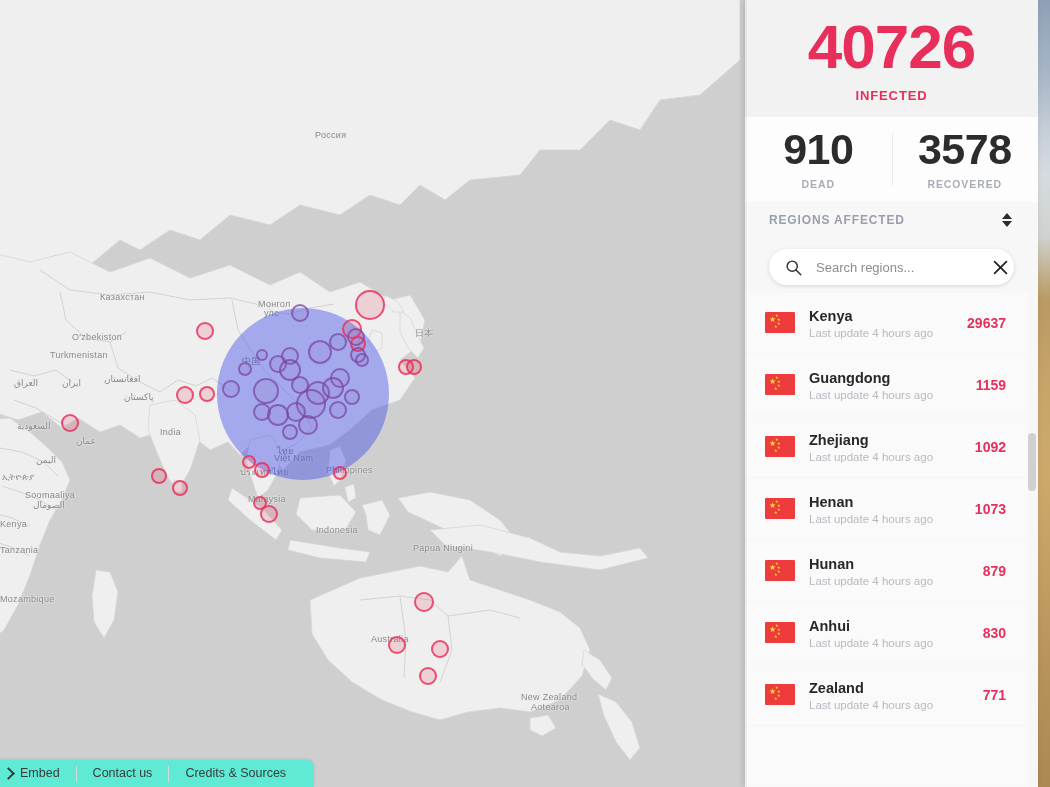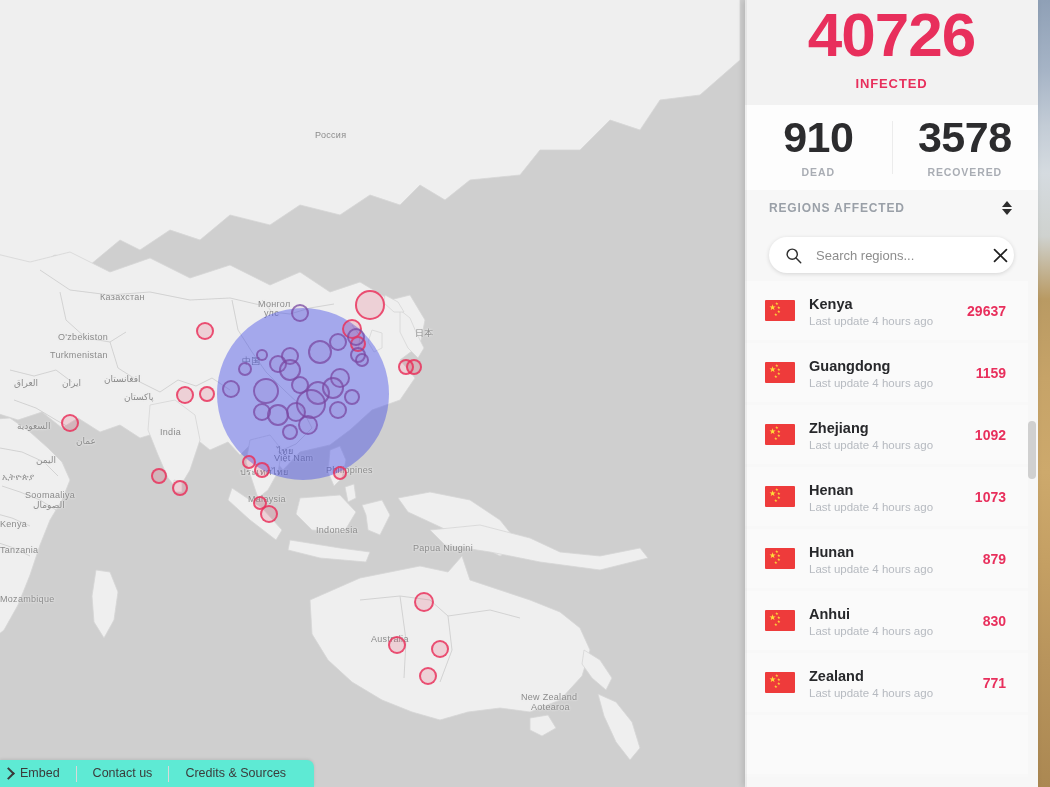--- a/index.html
+++ b/index.html
@@ -107,21 +107,21 @@
     background: linear-gradient(to bottom,
        #8fa0b6 0%, #a6b4c6 9%, #c3ccd6 16%, #d5dbe0 22%,
        #cfd2cf 30%, #b99a63 38%, #c6a368 48%, #cda96c 60%,
        #c49f63 72%, #b8945c 84%, #ab8852 100%);
     z-index: 5;
   }
 
   
   #infected-block {
     background: #f2f2f2;
-    padding: 4px 0 14px;
+    padding: 16px 0 14px;
     text-align: center;
     flex: none;
   }
   #infected-count {
     color: #e82f5c;
     font-size: 62px;
     font-weight: 700;
     line-height: 1;
     letter-spacing: -1px;
     font-family: "Liberation Sans", sans-serif;
@@ -321,21 +321,21 @@
         <path d="M400,596 L406,640 L404,678"></path>
         <path d="M448,616 L490,610 L520,618"></path>
       </g>
     </svg>
 
     <div id="map-labels">
         <div class="map-label" style="left: 315px; top: 130px;">Россия</div>
         <div class="map-label" style="left: 100px; top: 292px;">Казахстан</div>
         <div class="map-label" style="left: 258px; top: 299px;">Монгол</div>
         <div class="map-label" style="left: 264px; top: 308px;">улс</div>
-        <div class="map-label" style="left: 58px; top: 332px;">O'zbekiston</div>
+        <div class="map-label" style="left: 72px; top: 332px;">O'zbekiston</div>
         <div class="map-label" style="left: 50px; top: 350px;">Turkmenistan</div>
         <div class="map-label" style="left: 62px; top: 378px;">ایران</div>
         <div class="map-label" style="left: 104px; top: 374px;">افغانستان</div>
         <div class="map-label" style="left: 124px; top: 392px;">پاکستان</div>
         <div class="map-label" style="left: 14px; top: 378px;">العراق</div>
         <div class="map-label" style="left: 17px; top: 421px;">السعودية</div>
         <div class="map-label" style="left: 76px; top: 436px;">عمان</div>
         <div class="map-label" style="left: 36px; top: 455px;">اليمن</div>
         <div class="map-label" style="left: 2px; top: 472px;">ኢትዮጵያ</div>
         <div class="map-label" style="left: 25px; top: 490px;">Soomaaliya</div>

